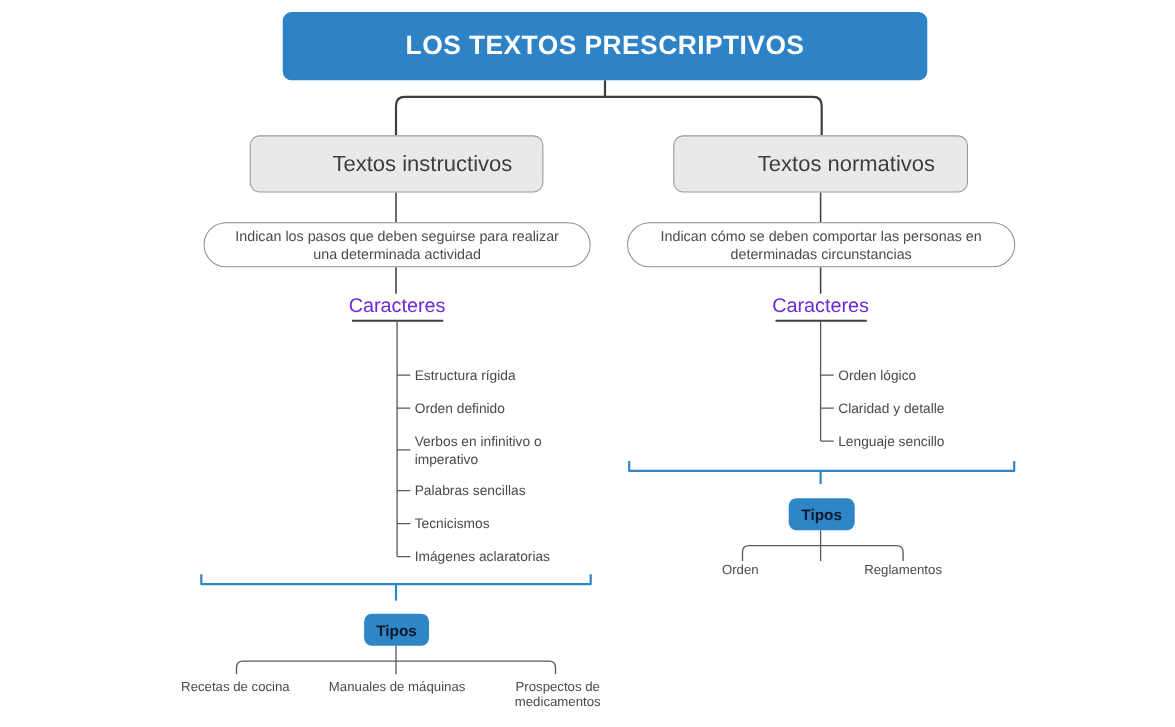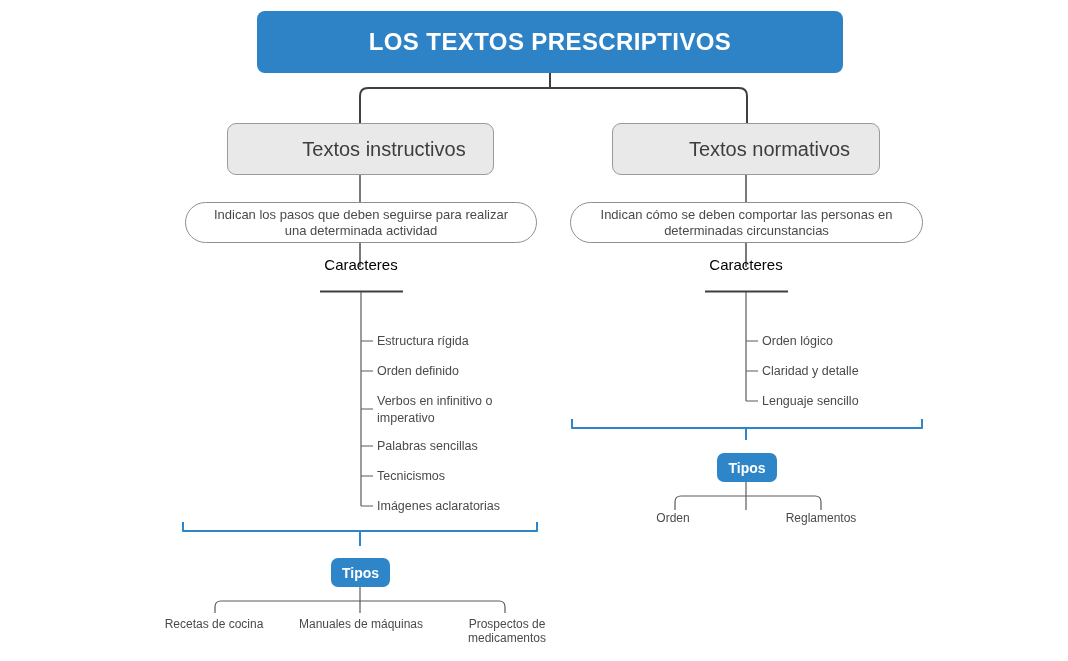--- a/index.html
+++ b/index.html
@@ -33,34 +33,34 @@
   .pill {
     position:absolute; top:202px; height:41px; box-sizing:border-box;
     background:#ffffff; border:1px solid #8f8f8f; border-radius:21px;
     color:#4a4a4a; font-size:13px; line-height:16px; text-align:center;
     display:flex; align-items:center; justify-content:center; padding:0 16px;
   }
   .pill.instructivos { left:185px; width:352px; }
   .pill.normativos  { left:570px; width:353px; }
 
   .caracteres {
-    position:absolute; top:256px; transform:translateX(-50%);
-    font-size:15px; color:#000000; white-space:nowrap;
+    position:absolute; top:268px; transform:translateX(-50%);
+    font-size:18px; color:#6d28d9; white-space:nowrap;
   }
   .caracteres.instructivos { left:361px; }
   .caracteres.normativos  { left:746px; }
 
   .item {
     position:absolute; font-size:12.5px; color:#4a4a4a;
     line-height:17px; white-space:nowrap;
   }
   .item.wrap { white-space:normal; width:135px; }
 
   .tipos-btn {
-    position:absolute; background:#2e86c8; border-radius:7px; color:#ffffff;
+    position:absolute; background:#2e86c8; border-radius:7px; color:#0f172a;
     font-size:14px; font-weight:600;
     display:flex; align-items:center; justify-content:center;
   }
   .tipos-btn.instructivos { left:331px; top:558px; width:59px; height:29px; }
   .tipos-btn.normativos  { left:717px; top:453px; width:60px; height:29px; }
 
   .leaf {
     position:absolute; transform:translate(-50%,-50%);
     font-size:12px; color:#4a4a4a; white-space:nowrap; text-align:center;
   }

